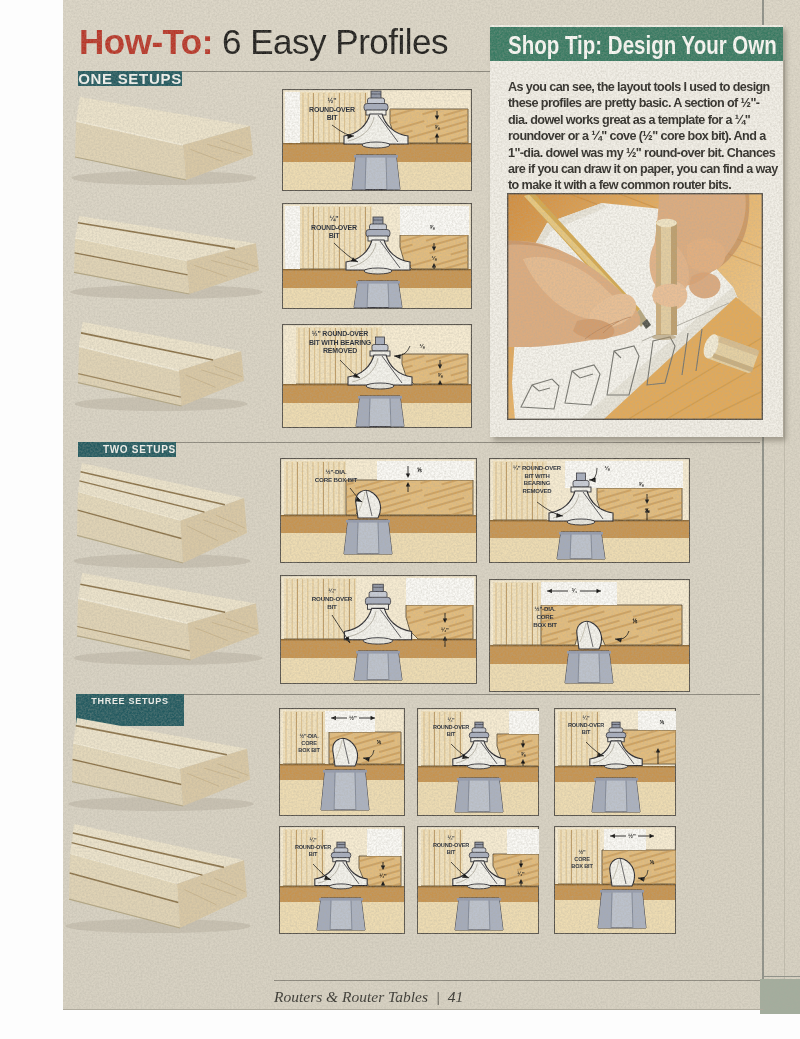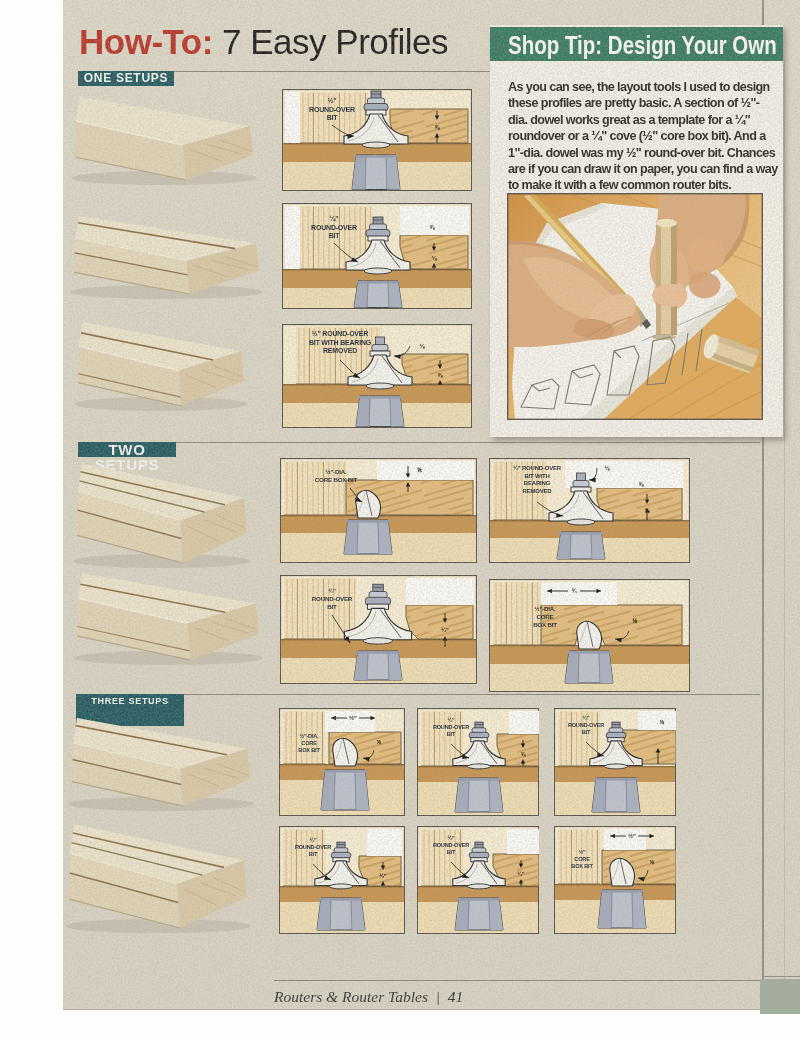--- a/index.html
+++ b/index.html
@@ -6,29 +6,29 @@
 </style></head><body>
 
 <div class="abs" style="left:63px;top:0;width:737px;height:1010px;background:linear-gradient(180deg,#ddd7c8 0%,#dad4c5 40%,#d8d2c3 100%);"></div>
 
 <div class="abs" style="left:762px;top:0;width:2px;height:1010px;background:#8e9088;"></div>
 
 <div class="abs" style="left:784px;top:60px;width:1px;height:950px;background:#c2bdae;"></div>
 
 <div class="abs" style="left:760px;top:979px;width:40px;height:35px;background:#a3ad9d;"></div>
 
-<div class="abs" style="left:79px;top:22px;font-size:35px;font-weight:700;color:#b93527;letter-spacing:-0.5px;">How-To: <span style="color:#1d1c1a;font-weight:400;">7 Easy Profiles</span></div>
+<div class="abs" style="left:79px;top:22px;font-size:35px;font-weight:700;color:#b93527;letter-spacing:-0.5px;">How-To: <span style="color:#1d1c1a;font-weight:400;">6 Easy Profiles</span></div>
 
 <div class="abs" style="left:80px;top:71px;width:680px;height:1px;background:#8b877c;"></div>
 
-<div class="abs" style="left:78px;top:71px;width:96px;height:15px;background:#235a60;color:#f3f4f0;font-size:12px;font-weight:700;letter-spacing:0.7px;line-height:15px;text-align:center;">ONE SETUPS</div>
+<div class="abs" style="left:78px;top:71px;width:104px;height:15px;background:#235a60;color:#f3f4f0;font-size:15px;font-weight:700;letter-spacing:0.7px;line-height:15px;text-align:center;">ONE SETUPS</div>
 
 <div class="abs" style="left:80px;top:442px;width:680px;height:1px;background:#8b877c;"></div>
 
-<div class="abs" style="left:78px;top:442px;width:98px;height:15px;background:#235a60;color:#f3f4f0;font-size:15px;font-weight:700;letter-spacing:0.7px;line-height:15px;text-align:center;">TWO SETUPS</div>
+<div class="abs" style="left:78px;top:442px;width:98px;height:15px;background:#235a60;color:#f3f4f0;font-size:10px;font-weight:700;letter-spacing:0.7px;line-height:15px;text-align:right;">TWO SETUPS</div>
 
 <div class="abs" style="left:80px;top:694px;width:680px;height:1px;background:#8b877c;"></div>
 
 <div class="abs" style="left:76px;top:694px;width:108px;height:32px;background:#235a60;color:#f3f4f0;font-size:9px;font-weight:700;letter-spacing:0.7px;line-height:15px;text-align:center;">THREE SETUPS</div>
 
 <svg class="abs" style="left:0;top:0;" width="800" height="1039" viewBox="0 0 800 1039">
     <ellipse cx="164" cy="178" rx="92.6" ry="7" fill="#b7b0a0" opacity="0.5"></ellipse>
     <polygon points="80,97 250,126 183,145 76.1,121" fill="#ece3cb"></polygon>
     <polygon points="76.1,121 183,145 186.1,180 75,157" fill="#e0d3b5"></polygon>
     <polygon points="183,145 250,126 253,155 186.1,180" fill="#d9c8a5"></polygon>

